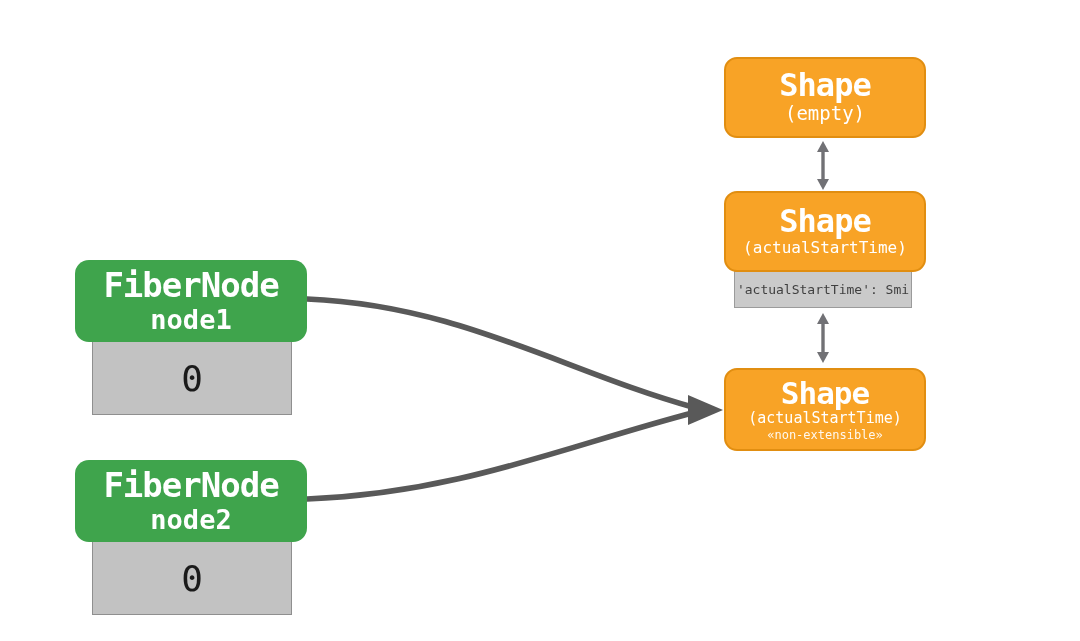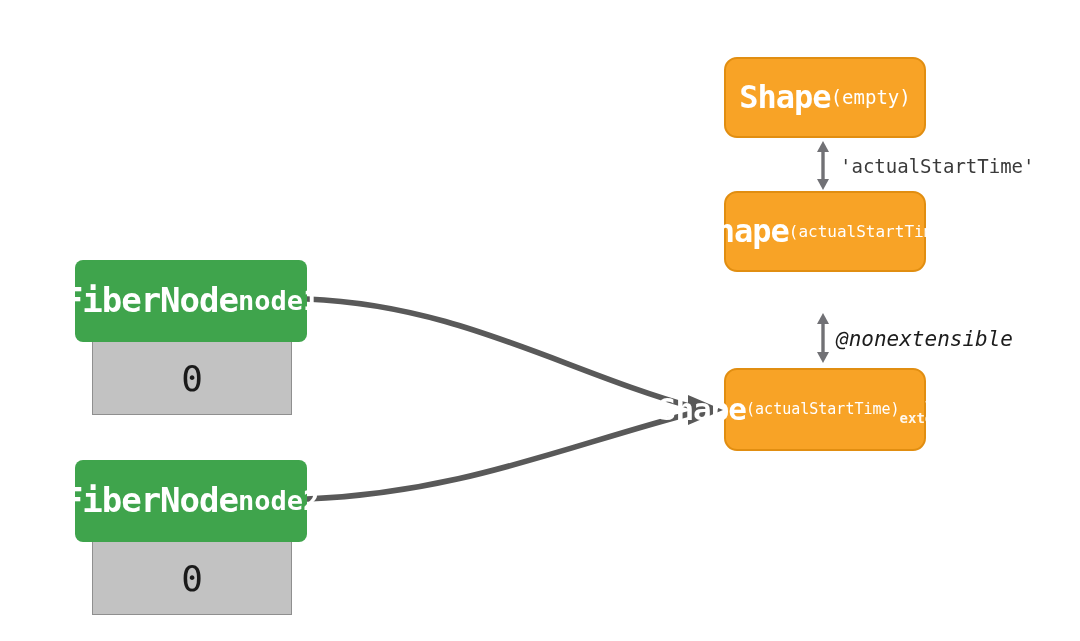--- a/index.html
+++ b/index.html
@@ -26,21 +26,21 @@
     stroke-width: 5.6;
     fill: none;
     stroke-linecap: round;
   }
   .curvefill { fill: var(--arrow, #595959); }
 
   .box {
     position: absolute;
     box-sizing: border-box;
     display: flex;
-    flex-direction: row;
+    flex-direction: column;
     align-items: center;
     justify-content: center;
     text-align: center;
   }
   .shape-box {
     background: var(--shape-fill, #F8A326);
     border: 2px solid var(--shape-border, #E18E11);
     border-radius: 13px;
     color: #ffffff;
     z-index: 3;
@@ -53,29 +53,29 @@
   }
   .shape-box .subtitle {
     font-size: 16px;
     font-weight: normal;
     line-height: 1.25;
   }
   .shape-box.first .subtitle { font-size: 19px; }
   .shape-box.third .title { font-size: 31px; }
   .shape-box.third .subtitle { font-size: 15px; }
   .shape-box .badge {
-    font-size: 14px;
-    font-weight: bold;
+    font-size: 12px;
+    font-weight: normal;
     line-height: 1.2;
     color: rgba(255,255,255,0.92);
   }
 
   .fiber-box {
     background: var(--fiber-fill, #3FA44C);
-    border-radius: 8px;
+    border-radius: 14px;
     color: #ffffff;
     z-index: 3;
   }
   .fiber-box .title {
     font-size: 34px;
     font-weight: bold;
     line-height: 1.1;
     letter-spacing: -1px;
   }
   .fiber-box .subtitle {
@@ -150,28 +150,29 @@
   <div class="box fiber-box" style="left:75px; top:460px; width:232px; height:82px;">
     <div class="title">FiberNode</div>
     <div class="subtitle">node2</div>
   </div>
 
   <div class="box shape-box first" style="left:724px; top:57px; width:202px; height:81px;">
     <div class="title">Shape</div>
     <div class="subtitle">(empty)</div>
   </div>
 
-  <div class="edge-label" style="left:840px; top:154px;">'actualStartTime'</div>
 
+  <div class="box prop-bar" style="left:734px; top:271px; width:178px; height:37px;">
+    <span>'actualStartTime': Smi</span>
+  </div>
   <div class="box shape-box" style="left:724px; top:191px; width:202px; height:81px;">
     <div class="title">Shape</div>
     <div class="subtitle">(actualStartTime)</div>
   </div>
 
-  <div class="edge-label italic" style="left:836px; top:326px;">@nonextensible</div>
 
   <div class="box shape-box third" style="left:724px; top:368px; width:202px; height:83px;">
     <div class="title">Shape</div>
     <div class="subtitle">(actualStartTime)</div>
     <div class="badge">«non-extensible»</div>
   </div>
 
 </div>
 
 </body></html>

